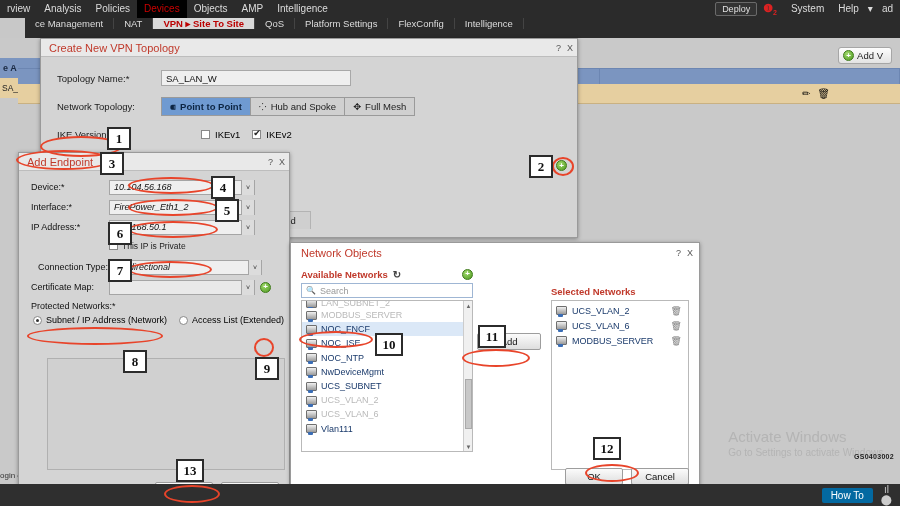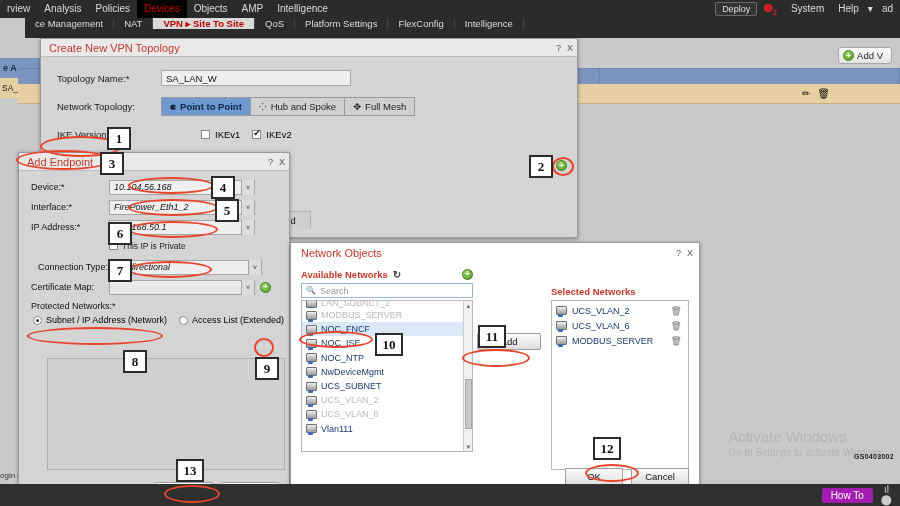--- a/index.html
+++ b/index.html
@@ -98,21 +98,21 @@
     letter-spacing: 0.3px; font-weight: bold;
   }
 
   
   .taskbar {
     position: absolute; left: 0; bottom: 0; width: 900px; height: 22px;
     background: #2f2f2f; display: flex; align-items: center;
     justify-content: flex-end; padding-right: 8px; gap: 8px;
   }
   .howto-btn {
-    background: #a21caf; color: #fff; font-size: 10px;
+    background: #0369a1; color: #fff; font-size: 10px;
     padding: 2px 9px; border-radius: 2px;
   }
   .taskbar .tray { color: #ccc; font-size: 10px; line-height: 1; text-align: center; }
 
   
   .dlg {
     position: absolute; background: #d4d4d4;
     border: 1px solid #9a9a9a; box-shadow: 0 1px 4px rgba(0,0,0,.35);
   }
   .dlg-title {

